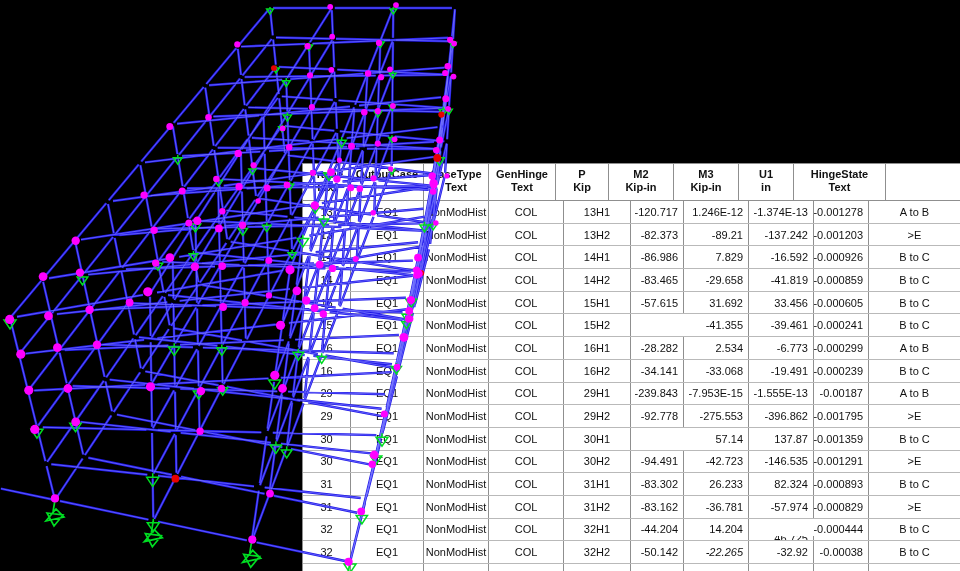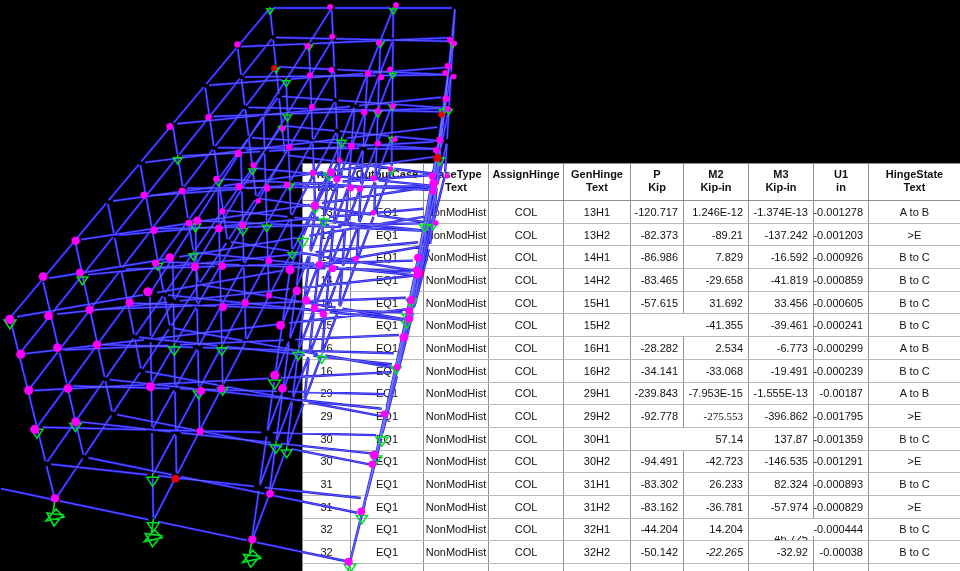--- a/index.html
+++ b/index.html
@@ -32,24 +32,20 @@
           <div>Text</div>
         </div>
         <div class="th" style="width: 73px;">
           <div>OutputCase</div>
           <div></div>
         </div>
         <div class="th" style="width: 65px;">
           <div>CaseType</div>
           <div>Text</div>
         </div>
-        <div class="th" style="width: 75px;">
-          <div>AssignHinge</div>
-          <div></div>
-        </div>
         <div class="th" style="width: 67px;">
           <div>GenHinge</div>
           <div>Text</div>
         </div>
         <div class="th" style="width: 53px;">
           <div>P</div>
           <div>Kip</div>
         </div>
         <div class="th" style="width: 65px;">
           <div>M2</div>
@@ -177,21 +173,21 @@
           <div class="td num" style="width: 55px;">-0.00187</div>
           <div class="td" style="width: 92px;">A to B</div>
         </div>
         <div class="tr">
           <div class="td" style="width: 48px;">29</div>
           <div class="td" style="width: 73px;">EQ1</div>
           <div class="td" style="width: 65px;">NonModHist</div>
           <div class="td" style="width: 75px;">COL</div>
           <div class="td" style="width: 67px;">29H2</div>
           <div class="td num" style="width: 53px;">-92.778</div>
-          <div class="td num" style="width: 65px; font-family: Liberation Serif, serif;">-275.553</div>
+          <div class="td num" style="width: 65px;">-275.553</div>
           <div class="td num" style="width: 65px;">-396.862</div>
           <div class="td num" style="width: 55px;">-0.001795</div>
           <div class="td" style="width: 92px;">&gt;E</div>
         </div>
         <div class="tr">
           <div class="td" style="width: 48px;">30</div>
           <div class="td" style="width: 73px;">EQ1</div>
           <div class="td" style="width: 65px;">NonModHist</div>
           <div class="td" style="width: 75px;">COL</div>
           <div class="td" style="width: 67px;">30H1</div>

